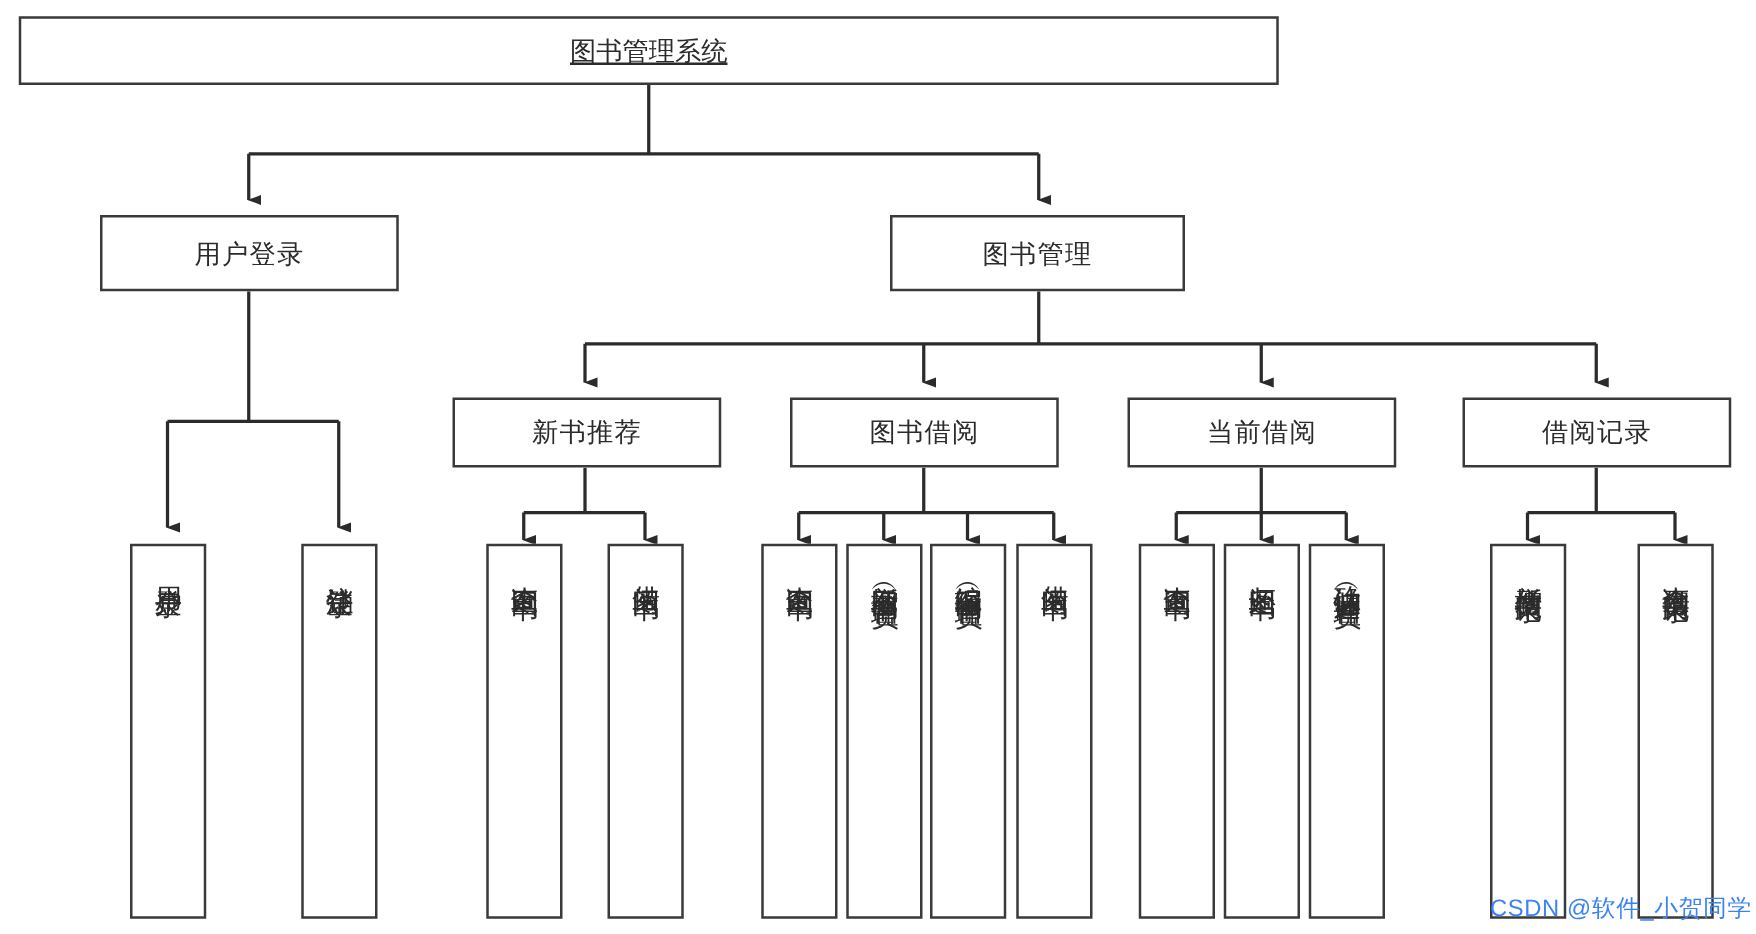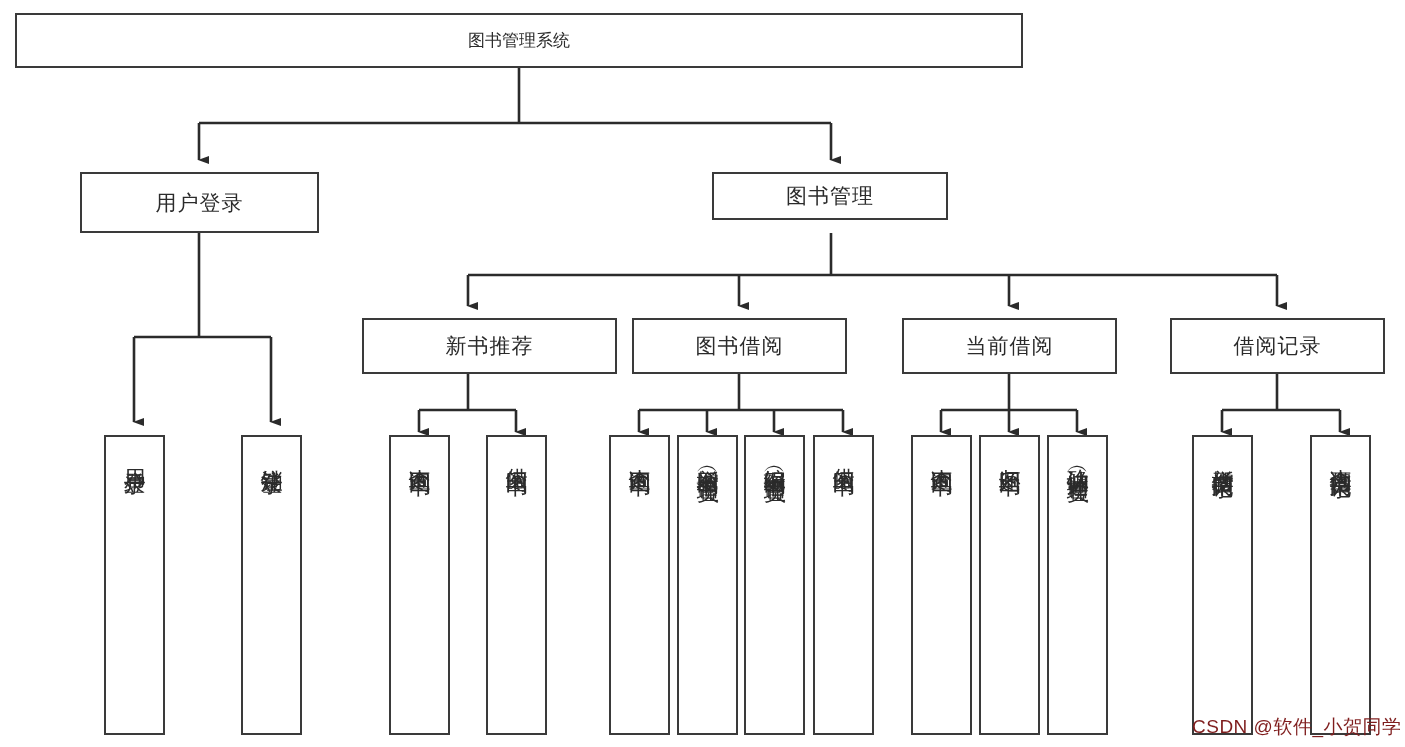--- a/index.html
+++ b/index.html
@@ -33,40 +33,41 @@
     display: flex;
     align-items: center;
     justify-content: center;
     color: #2b2b2b;
   }
   .node-box.horizontal {
     font-size: 21px;
     letter-spacing: 1px;
   }
   .node-box.root {
-    font-size: 17px;
+    font-size: 21px;
+    text-decoration: underline;
   }
   .node-box.vertical {
     padding: 14px 2px;
     align-items: flex-start;
     justify-content: center;
   }
   .vtext {
     writing-mode: vertical-rl;
     text-orientation: upright;
     font-size: 22px;
     line-height: 1.12;
     letter-spacing: 2px;
     white-space: nowrap;
     color: #2b2b2b;
   }
   .watermark {
     position: absolute;
     font-size: 19px;
-    color: #7f1d1d;
+    color: #3b82f6;
     white-space: nowrap;
     letter-spacing: 0.5px;
   }
 </style>
 </head>
 <body>
 
 <div id="diagram-root">
 
   <svg class="connector-layer" viewBox="0 0 1405 747" xmlns="http://www.w3.org/2000/svg">
@@ -119,25 +120,25 @@
     </g>
   </svg>
 
   <div class="node-box root" style="left:15px; top:13px; width:1008px; height:55px;">
     <span>图书管理系统</span>
   </div>
 
   <div class="node-box horizontal" style="left:80px; top:172px; width:239px; height:61px;">
     <span>用户登录</span>
   </div>
-  <div class="node-box horizontal" style="left:712px; top:172px; width:236px; height:48px;">
+  <div class="node-box horizontal" style="left:712px; top:172px; width:236px; height:61px;">
     <span>图书管理</span>
   </div>
 
-  <div class="node-box horizontal" style="left:362px; top:318px; width:255px; height:56px;">
+  <div class="node-box horizontal" style="left:362px; top:318px; width:215px; height:56px;">
     <span>新书推荐</span>
   </div>
   <div class="node-box horizontal" style="left:632px; top:318px; width:215px; height:56px;text-align:center;">
     <span>图书借阅</span>
   </div>
   <div class="node-box horizontal" style="left:1170px; top:318px; width:215px; height:56px;">
     <span>借阅记录</span>
   </div>
   <div class="node-box horizontal" style="left:902px; top:318px; width:215px; height:56px;">
     <span>当前借阅</span>

